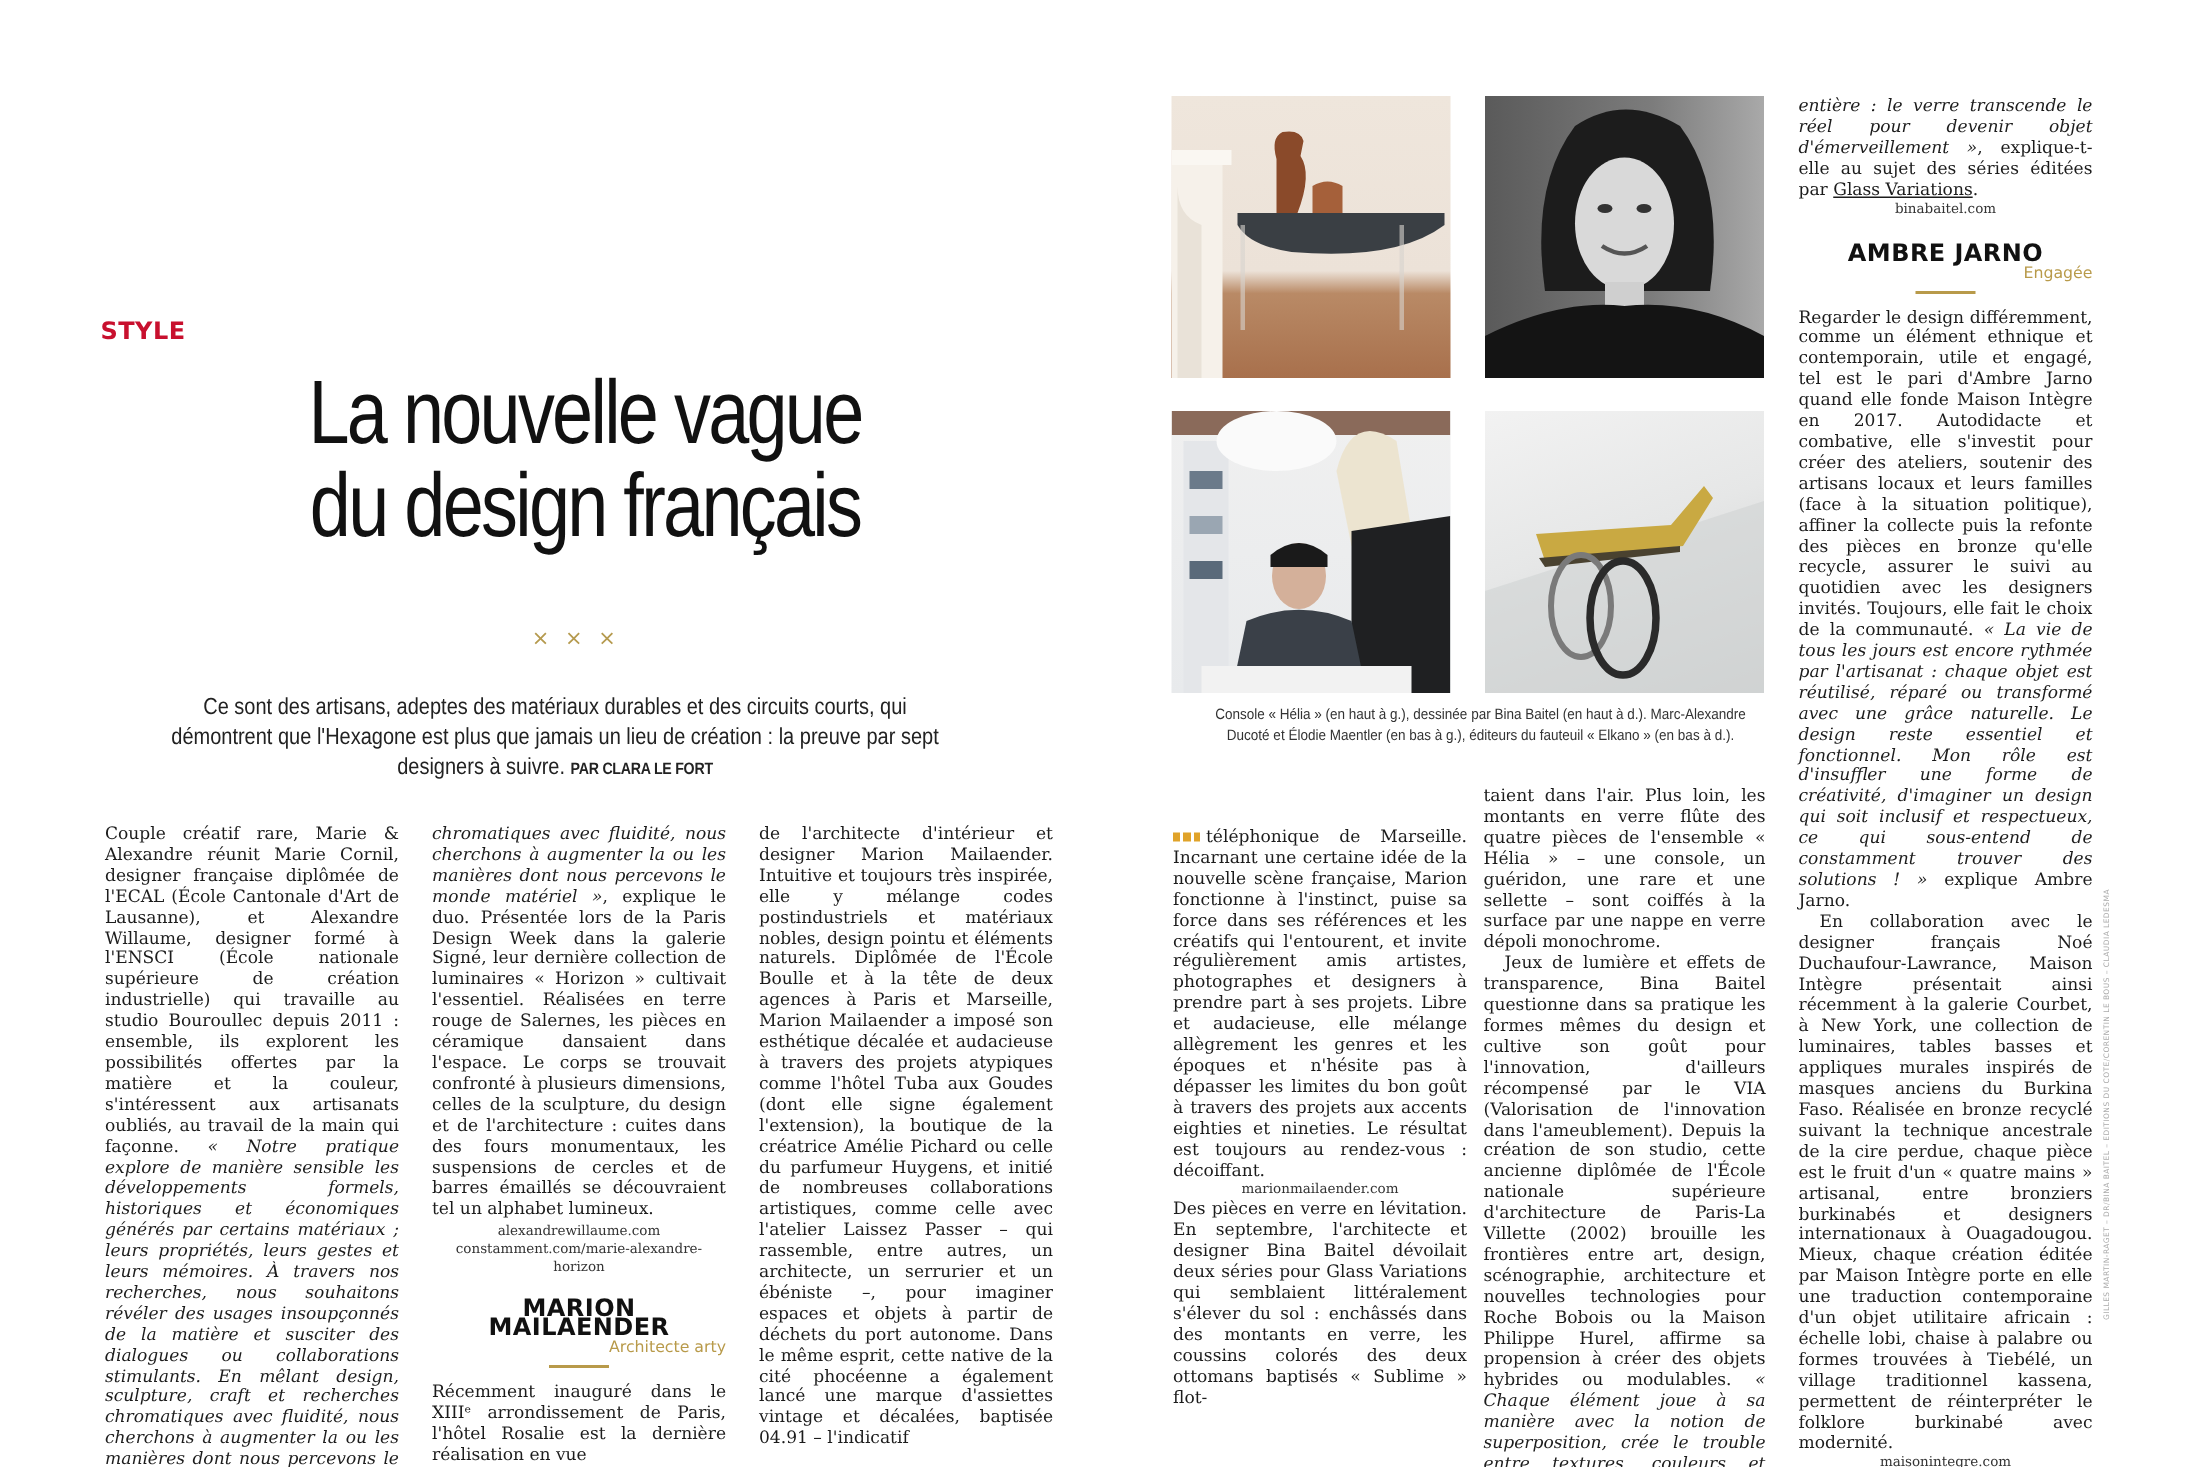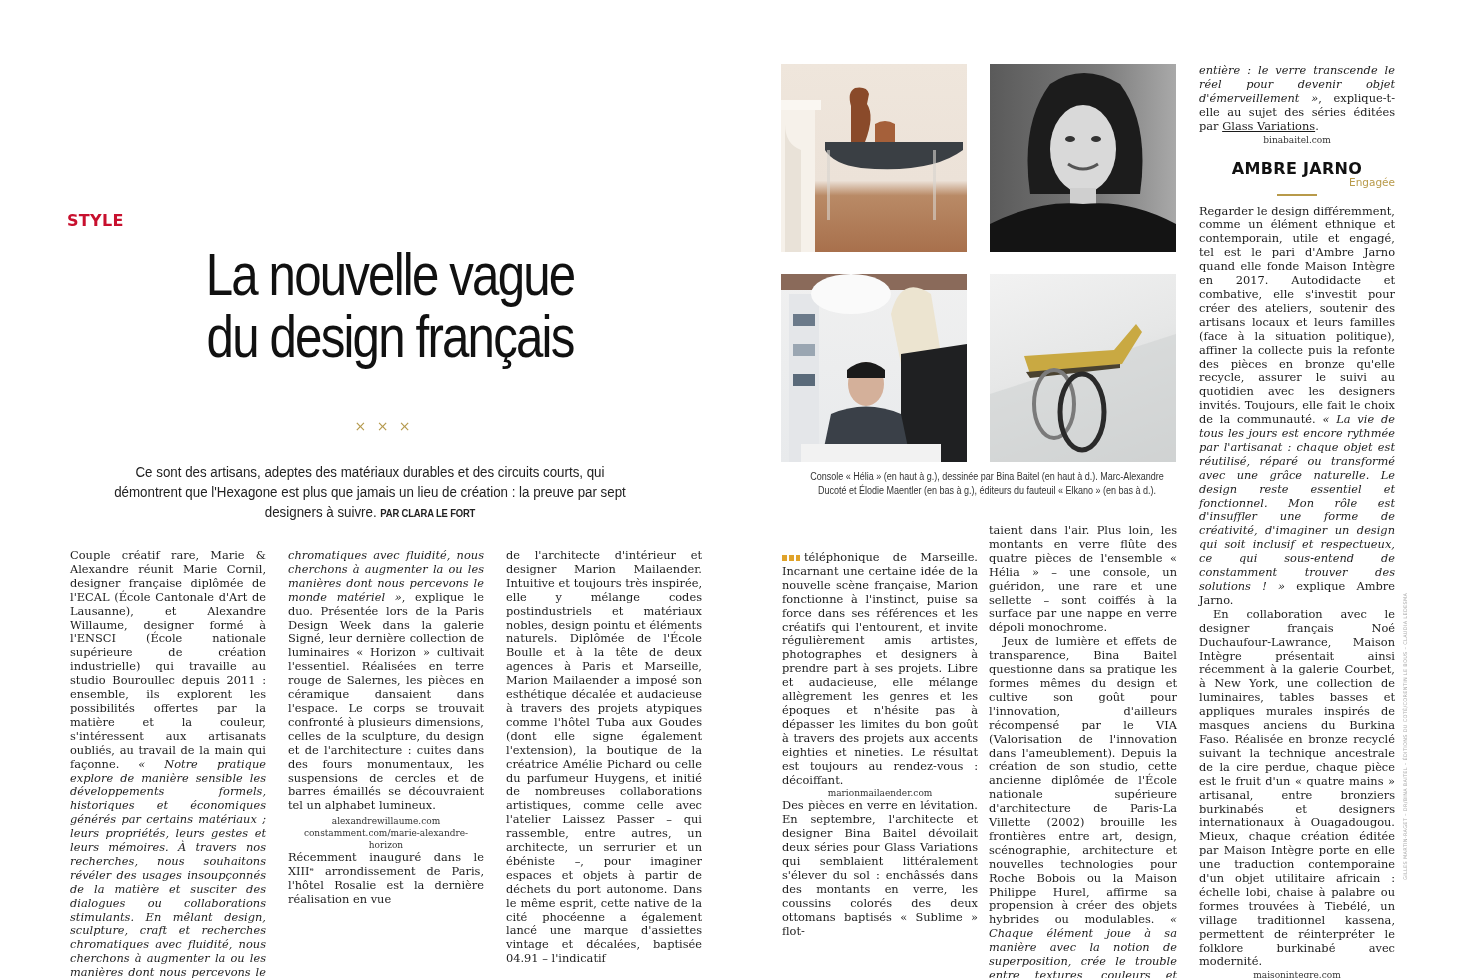--- a/index.html
+++ b/index.html
@@ -61,20 +61,25 @@
   <div class="col" style="left:288px; top:537px; width:196px; height:340px; overflow:hidden;">
     
   </div>
 
   <div class="col" style="left:288px; top:537px; width:196px;">
     <p>
       <em>chromatiques avec fluidité, nous cherchons à augmenter la ou les manières dont nous percevons le monde matériel »</em><span>, explique le duo. Présentée lors de la Paris Design Week dans la galerie Signé, leur dernière collection de luminaires « Horizon » cultivait l'essentiel. Réalisées en terre rouge de Salernes, les pièces en céramique dansaient dans l'espace. Le corps se trouvait confronté à plusieurs dimensions, celles de la sculpture, du design et de l'architecture : cuites dans des fours monumentaux, les suspensions de cercles et de barres émaillés se découvraient tel un alphabet lumineux.</span>
     </p>
     <span class="url" style="margin-top:2px;">alexandrewillaume.com</span>
     <span class="url">constamment.com/marie-alexandre-horizon</span>
+    <div class="profile-head" style="margin-top:14px;">
+      <span class="profile-name">MARION MAILAENDER</span>
+      <span class="profile-role">Architecte arty</span>
+      <div class="profile-rule"></div>
+    </div>
     <p>Récemment inauguré dans le XIIIᵉ arrondissement de Paris, l'hôtel Rosalie est la dernière réalisation en vue</p>
   </div>
 
   <div class="col" style="left:506px; top:537px; width:196px;">
     <p>de l'architecte d'intérieur et designer Marion Mailaender. Intuitive et toujours très inspirée, elle y mélange codes postindustriels et matériaux nobles, design pointu et éléments naturels. Diplômée de l'École Boulle et à la tête de deux agences à Paris et Marseille, Marion Mailaender a imposé son esthétique décalée et audacieuse à travers des projets atypiques comme l'hôtel Tuba aux Goudes (dont elle signe également l'extension), la boutique de la créatrice Amélie Pichard ou celle du parfumeur Huygens, et initié de nombreuses collaborations artistiques, comme celle avec l'atelier Laissez Passer – qui rassemble, entre autres, un architecte, un serrurier et un ébéniste –, pour imaginer espaces et objets à partir de déchets du port autonome. Dans le même esprit, cette native de la cité phocéenne a également lancé une marque d'assiettes vintage et décalées, baptisée 04.91 – l'indicatif</p>
   </div>
 </div>
 
 <div class="page page-right"></div>
 

